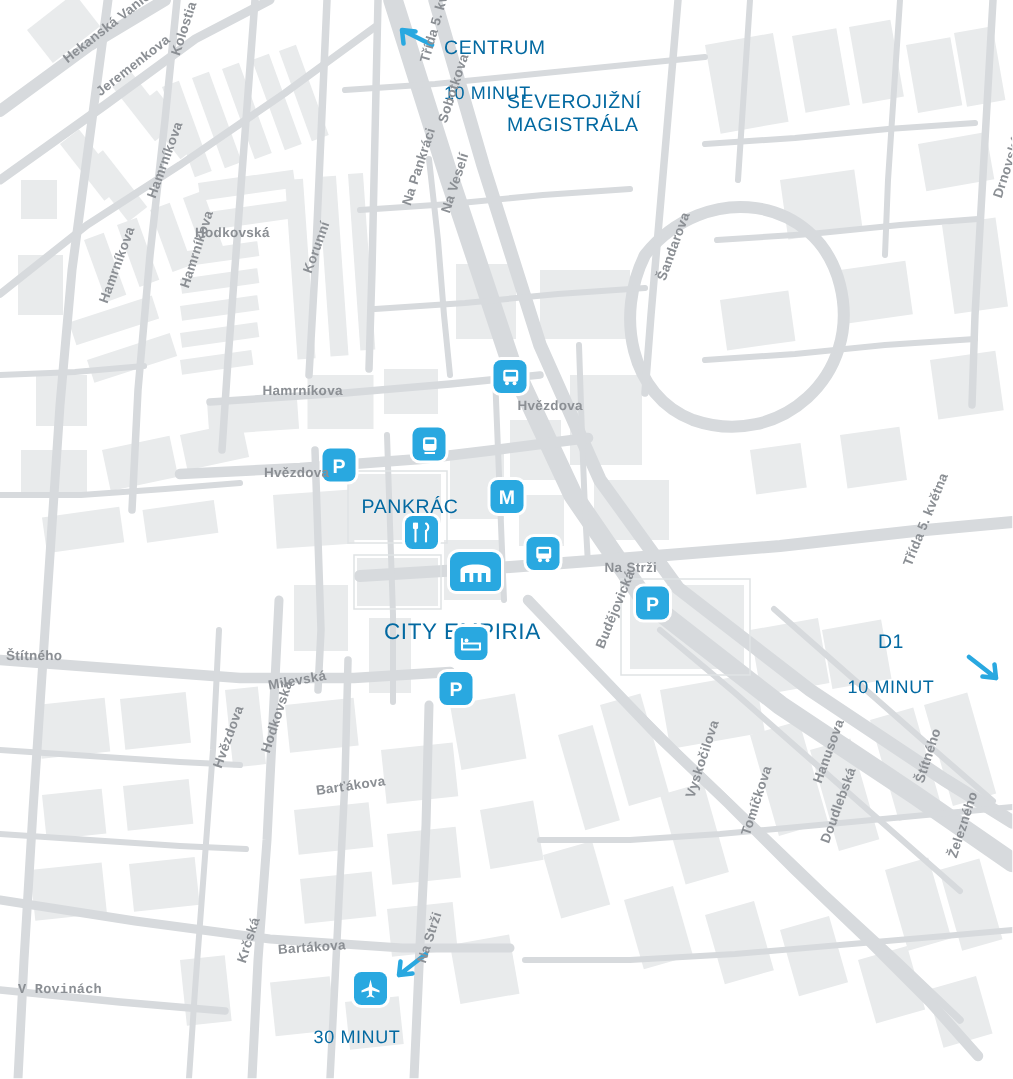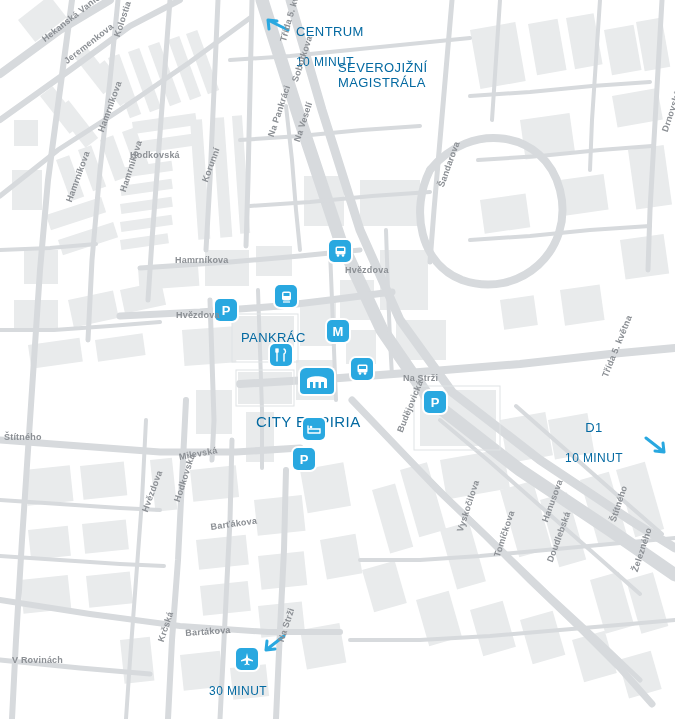--- a/index.html
+++ b/index.html
@@ -428,21 +428,21 @@
     <div class="street" style="left:403px; top:373px;">Na Strži</div>
     <div class="street" style="left:600px; top:375px; transform:rotate(-68deg); transform-origin:left top;">Třída 5. května</div>
     <div class="street" style="left:660px; top:130px; transform:rotate(-72deg); transform-origin:left top;">Drnovská</div>
     <div class="street" style="left:178px; top:452px; transform:rotate(-10deg); transform-origin:left top;">Milevská</div>
     <div class="street" style="left:395px; top:430px; transform:rotate(-68deg); transform-origin:left top;">Budějovická</div>
     <div class="street" style="left:4px; top:432px;">Štítného</div>
     <div class="street" style="left:172px; top:500px; transform:rotate(-72deg); transform-origin:left top;">Hodkovská</div>
     <div class="street" style="left:140px; top:510px; transform:rotate(-70deg); transform-origin:left top;">Hvězdova</div>
     <div class="street" style="left:210px; top:522px; transform:rotate(-8deg); transform-origin:left top;">Barťákova</div>
     <div class="street" style="left:185px; top:628px; transform:rotate(-4deg); transform-origin:left top;">Bartákova</div>
-    <div class="street" style="left:12px; top:655px;">V Rovinách</div>
+    <div class="street" style="left:12px; top:655px;font-family:Liberation Mono, monospace;">V Rovinách</div>
     <div class="street" style="left:156px; top:640px; transform:rotate(-72deg); transform-origin:left top;">Krčská</div>
     <div class="street" style="left:276px; top:640px; transform:rotate(-72deg); transform-origin:left top;">Na Strži</div>
     <div class="street" style="left:540px; top:520px; transform:rotate(-70deg); transform-origin:left top;">Hanusova</div>
     <div class="street" style="left:545px; top:560px; transform:rotate(-70deg); transform-origin:left top;">Doudlebská</div>
     <div class="street" style="left:492px; top:555px; transform:rotate(-72deg); transform-origin:left top;">Tomíčkova</div>
     <div class="street" style="left:455px; top:530px; transform:rotate(-72deg); transform-origin:left top;">Vyskočilova</div>
     <div class="street" style="left:608px; top:520px; transform:rotate(-72deg); transform-origin:left top;">Štítného</div>
     <div class="street" style="left:630px; top:570px; transform:rotate(-72deg); transform-origin:left top;">Železného</div>
 
   </div>

